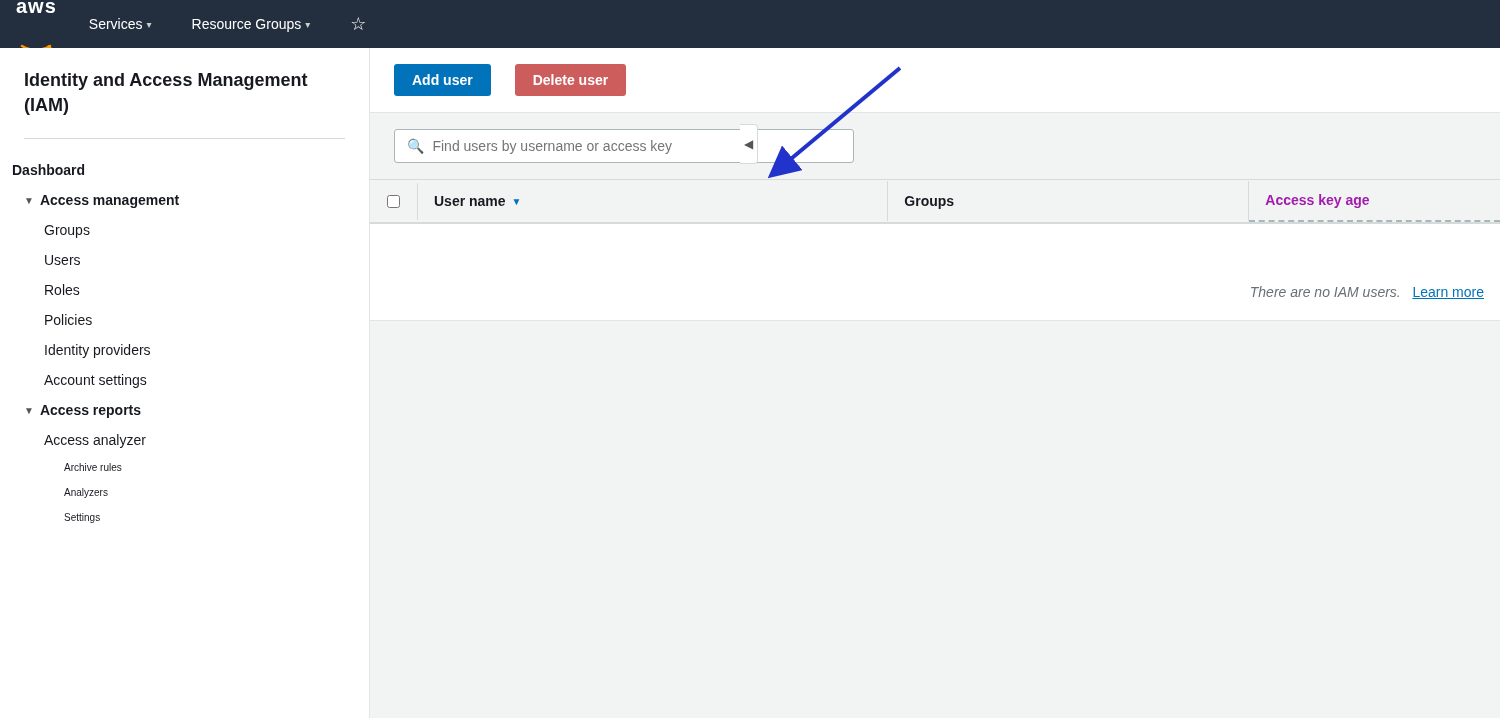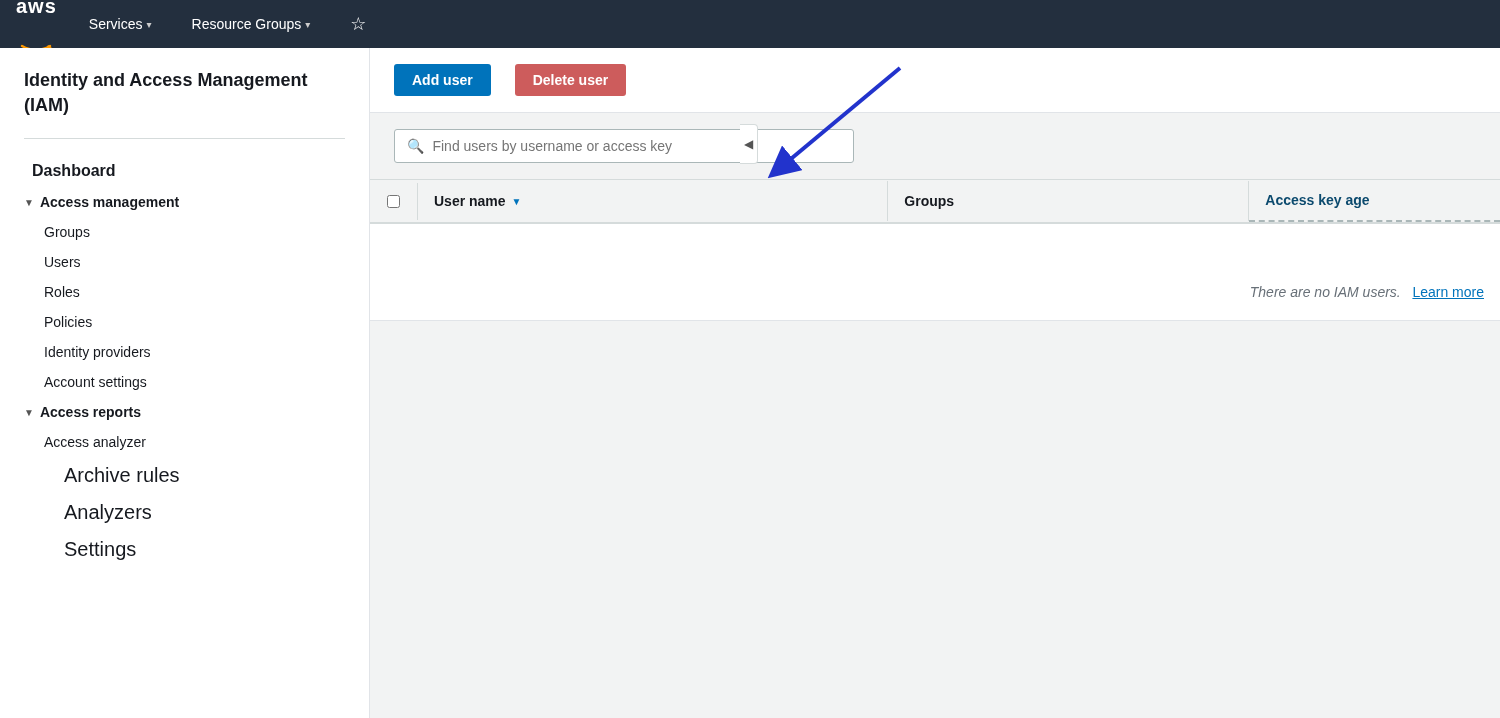--- a/index.html
+++ b/index.html
@@ -75,24 +75,24 @@
       color: #16191f;
       padding: 0 24px 16px 24px;
       line-height: 1.4;
     }
     .sidebar-divider {
       border: none;
       border-top: 1px solid #d5dbdb;
       margin: 4px 24px 16px 24px;
     }
     .sidebar-item {
-      padding: 7px 32px;
-      cursor: pointer;
-      color: #16191f;
-      font-size: 16px;
+      padding: 7px 12px;
+      cursor: pointer;
+      color: #16191f;
+      font-size: 14px;
     }
     .sidebar-item.dashboard { font-weight: bold; }
     .sidebar-section-header {
       display: flex;
       align-items: center;
       gap: 6px;
       padding: 7px 24px;
       font-weight: bold;
       color: #16191f;
       cursor: pointer;
@@ -104,21 +104,21 @@
     .sidebar-sub-item {
       padding: 7px 24px 7px 44px;
       cursor: pointer;
       color: #16191f;
       font-size: 14px;
     }
     .sidebar-sub-sub-item {
       padding: 7px 24px 7px 64px;
       cursor: pointer;
       color: #16191f;
-      font-size: 20px;
+      font-size: 10px;
     }
 
     
     .main-content {
       flex: 1;
       background: #f2f3f3;
       overflow-y: auto;
       position: relative;
     }
 
@@ -244,21 +244,21 @@
       padding: 12px 16px;
       font-weight: bold;
       color: #16191f;
       border-right: 1px solid #d5dbdb;
     }
 
     .th-access-key-age {
       flex: 1;
       padding: 12px 16px;
       font-weight: bold;
-      color: #0c4a6e;
+      color: #a21caf;
       border-bottom: 2px dashed #aab7b8;
     }
 
     .sort-arrow {
       color: #0073bb;
       font-size: 10px;
     }
 
     .empty-row {
       padding: 20px 16px;

